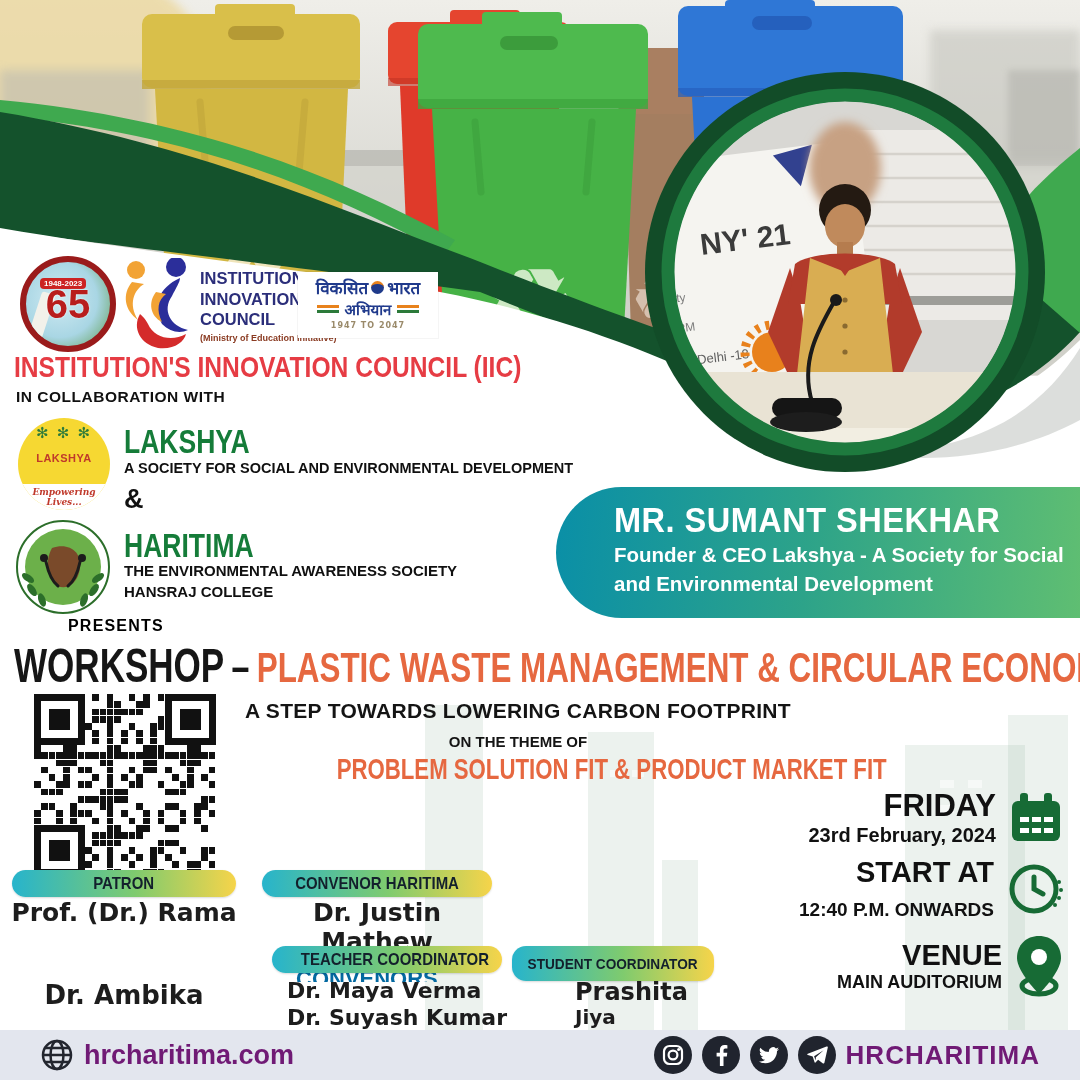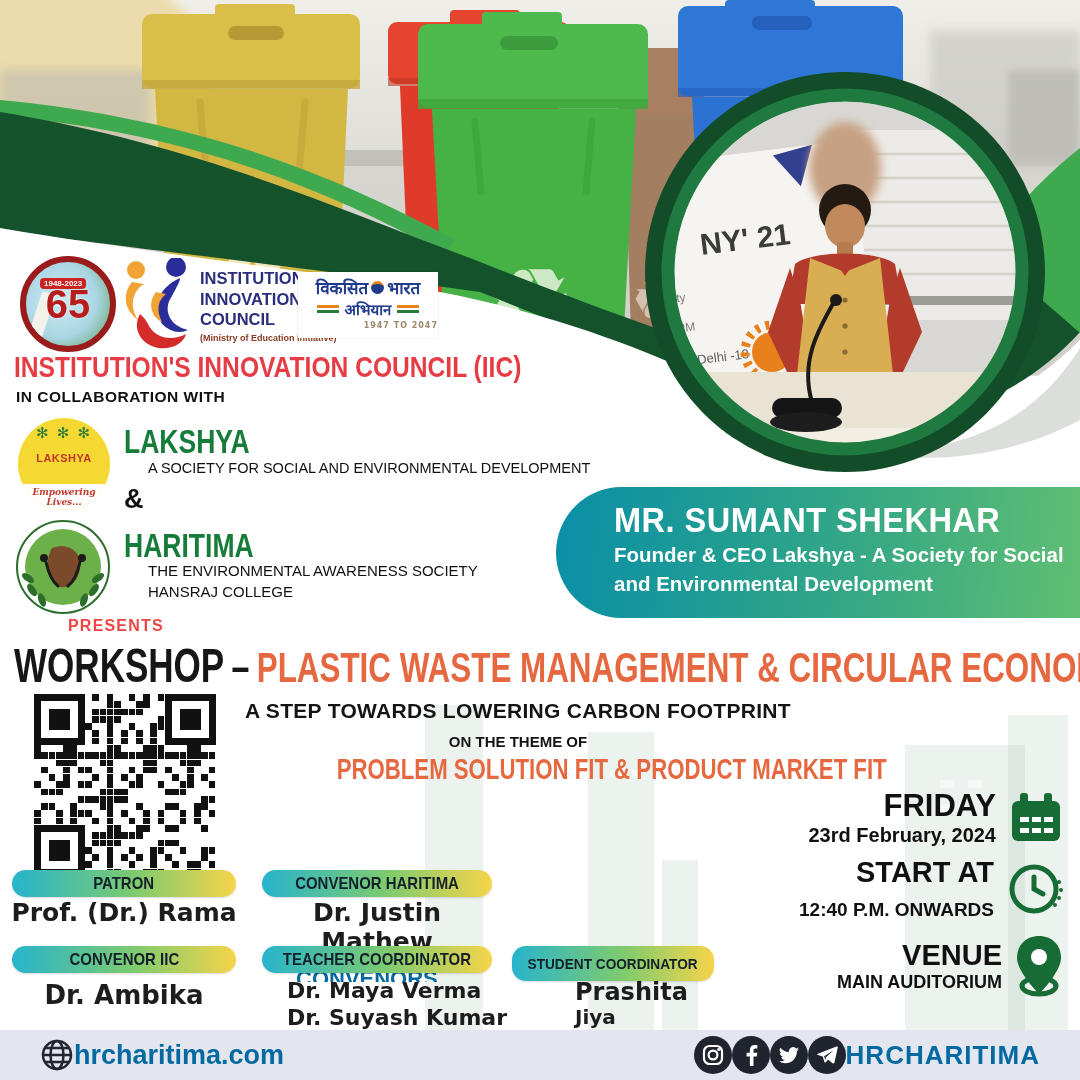--- a/index.html
+++ b/index.html
@@ -8,29 +8,29 @@
   .abs{position:absolute;}
   .cond{display:inline-block;transform-origin:0 50%;white-space:nowrap;}
   .scene{position:absolute;left:0;top:0;pointer-events:none;}
   
   .city div{position:absolute;background:rgba(160,188,168,.20);}
   .city .win{background:rgba(255,255,255,.55);}
   
   .iic-heading{left:14px;top:350px;font-size:30px;font-weight:800;color:#e63c44;}
   .collab{left:16px;top:388px;font-size:15.5px;font-weight:800;color:#101010;letter-spacing:.5px;}
   .soc-name{font-size:34px;font-weight:800;color:#157c39;}
-  .soc-desc{font-size:14.5px;font-weight:400;color:#101010;margin-left:24px;}
+  .soc-desc{font-size:14.5px;font-weight:700;color:#101010;}
   
   .banner{left:556px;top:487px;width:524px;height:131px;border-radius:66px 0 0 66px;
           background:linear-gradient(95deg,#0a8fa7 0%,#2da389 48%,#5fbe72 100%);
           color:#fff;padding-left:58px;box-sizing:border-box;}
   .banner .nm{margin-top:13px;font-size:35px;font-weight:800;letter-spacing:.5px;}
   .banner .rl{font-size:20.5px;font-weight:700;line-height:1.5;}
   
-  .presents{left:68px;top:617px;font-size:16px;font-weight:800;letter-spacing:1.2px;color:#ef4444;}
+  .presents{left:68px;top:617px;font-size:16px;font-weight:800;letter-spacing:1.2px;color:#000000;}
   .workrow{left:14px;top:638px;}
   .workrow .kind{font-size:48px;font-weight:900;color:#161616;}
   .workrow .dash{font-size:44px;font-weight:900;color:#161616;padding:0 10px;}
   .workrow .ttl{font-size:43px;font-weight:800;color:#e66840;}
   .sub1{left:240px;top:699px;width:556px;text-align:center;font-size:21px;font-weight:800;color:#141414;letter-spacing:.3px;}
   .themelab{left:240px;top:733px;width:556px;text-align:center;font-size:15px;font-weight:800;color:#141414;}
   .theme{left:240px;top:752px;width:556px;text-align:center;font-size:30px;font-weight:800;color:#e66840;}
   
   .inforow{right:16px;display:flex;align-items:center;gap:12px;}
   .inforow .txt{text-align:right;}
@@ -39,34 +39,34 @@
   
   .pill{position:absolute;height:27px;border-radius:14px;display:flex;align-items:center;justify-content:center;
         background:linear-gradient(90deg,#27b4cc 0%,#7fcb6e 55%,#f6d44a 100%);
         font-weight:800;font-size:17px;color:#13202c;z-index:3;box-shadow:0 1px 2px rgba(0,0,0,.15);}
   .pill span{display:inline-block;transform:scaleX(.88);white-space:nowrap;}
   .pname{position:absolute;font-family:"DejaVu Sans","Liberation Sans",sans-serif;font-weight:600;color:#1d1d1d;z-index:3;}
   .obscured{position:absolute;overflow:hidden;z-index:2;font-weight:800;color:#0369a1;}
   
   .footer{position:absolute;left:0;bottom:0;width:1080px;height:50px;background:#e3e6ee;
           display:flex;align-items:center;justify-content:space-between;padding:0 40px;box-sizing:border-box;z-index:4;}
-  .fleft,.fright{display:flex;align-items:center;gap:0;color:#0369a1;}
+  .fleft,.fright{display:flex;align-items:center;gap:10px;color:#701a75;}
   .fsite{font-size:27px;font-weight:700;}
   .fhandle{font-size:26px;font-weight:700;letter-spacing:1px;}
   .sic{width:38px;height:38px;border-radius:50%;background:#20242e;display:flex;align-items:center;justify-content:center;}
   
   .logo75{left:20px;top:256px;width:96px;height:96px;border-radius:50%;border:6px solid #9a1b1b;box-sizing:border-box;
           background:radial-gradient(circle at 40% 45%, #cfeaf2 0%, #a9d6e4 55%, #5e9c4e 100%);overflow:hidden;z-index:2;}
   .logo75 .band{position:absolute;left:14px;top:16px;font-size:8px;font-weight:800;color:#fff;background:#c22;padding:1px 4px;border-radius:4px;}
   .logo75 .n75{position:absolute;left:0;top:20px;width:84px;text-align:center;font-size:40px;font-weight:900;color:#b81d1d;text-shadow:0 0 2px #fff;}
   .logo75 .mon{position:absolute;left:8px;top:30px;width:14px;height:52px;background:#f2f1ea;transform:rotate(18deg);border-radius:3px;}
   .iicmark{left:118px;top:258px;z-index:2;}
   .iictxt{left:200px;top:268px;z-index:2;color:#2b2e7a;font-weight:800;font-size:16.5px;line-height:1.25;}
   .iictxt .tag{font-size:9px;color:#8a3b22;font-weight:700;margin-top:3px;}
-  .viksit{left:298px;top:272px;width:140px;height:66px;background:#fff;z-index:2;text-align:right;
+  .viksit{left:298px;top:272px;width:140px;height:66px;background:#fff;z-index:2;text-align:center;
           font-family:"DejaVu Sans",sans-serif;padding-top:4px;box-sizing:border-box;box-shadow:0 0 0 1px rgba(0,0,0,.04);}
   .viksit .l1{font-size:17px;font-weight:800;color:#203a8c;display:flex;align-items:center;justify-content:center;gap:3px;}
   .viksit .globe{width:13px;height:13px;border-radius:50%;background:#1f3a8a;border-top:3px solid #e8821c;box-sizing:border-box;}
   .viksit .l2{font-size:15px;font-weight:800;color:#203a8c;display:flex;align-items:center;justify-content:center;gap:6px;}
   .viksit .bars{display:inline-block;width:22px;height:8px;border-top:3px solid #e8821c;border-bottom:3px solid #2c7a3a;box-sizing:border-box;}
   .viksit .l3{font-size:8px;font-weight:700;color:#9a8a6a;letter-spacing:1px;margin-top:2px;}
   .lk-logo{left:18px;top:418px;width:92px;height:92px;border-radius:50%;background:#f6d832;overflow:hidden;z-index:2;}
   .lk-logo .ppl{position:absolute;left:0;top:6px;width:92px;text-align:center;font-size:15px;color:#2c7a3a;letter-spacing:2px;}
   .lk-logo .nm{position:absolute;left:0;top:34px;width:92px;text-align:center;font-size:11px;font-weight:800;color:#c0392b;letter-spacing:.5px;}
   .lk-logo .tg{position:absolute;left:0;bottom:0;width:92px;background:#fff;font-size:9px;font-weight:700;color:#c0392b;
@@ -594,27 +594,24 @@
   <div class="pill" style="left:12px;top:870px;width:224px;">
       <span>PATRON</span>
     </div>
   <div class="pname" style="left:8px;top:898px;width:232px;text-align:center;font-size:25px;">Prof. (Dr.) Rama</div>
 
   <div class="pill" style="left:262px;top:870px;width:230px;">
       <span>CONVENOR HARITIMA</span>
     </div>
   <div class="pname" style="left:258px;top:898px;width:238px;text-align:center;font-size:25px;">Dr. Justin Mathew</div>
 
-  <div class="pill" style="left:12px;top:946px;width:224px;">
-      <span>CONVENOR IIC</span>
-    </div>
   <div class="pname" style="left:8px;top:980px;width:232px;text-align:center;font-size:26px;">Dr. Ambika</div>
 
   <div class="obscured" style="left:296px;top:966px;width:190px;height:16px;font-size:22px;">CONVENORS</div>
-  <div class="pill" style="left:262px;top:946px;width:230px;">
+  <div class="pill" style="left:272px;top:946px;width:230px;justify-content:flex-end;">
       <span>TEACHER COORDINATOR</span>
     </div>
   <div class="pname" style="left:287px;top:978px;font-size:22px;">Dr. Maya Verma</div>
   <div class="pname" style="left:287px;top:1005px;font-size:22px;">Dr. Suyash Kumar</div>
 
   <div class="pill" style="left:512px;top:946px;width:202px;height:35px;font-size:15.5px;">
       <span>STUDENT COORDINATOR</span>
     </div>
   <div class="pname" style="left:575px;top:978px;font-size:24px;">Prashita</div>
   <div class="pname" style="left:575px;top:1005px;font-size:20px;">Jiya</div>

